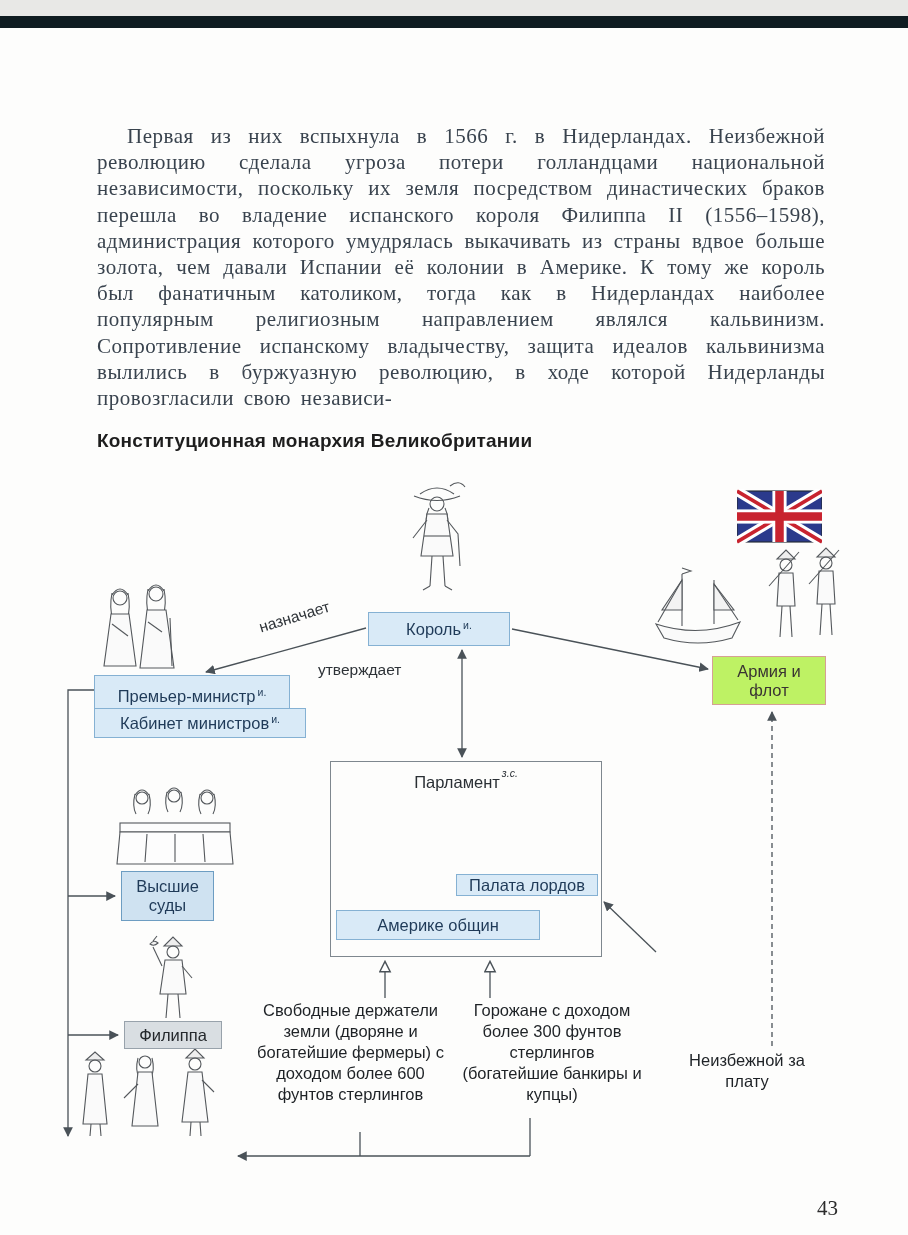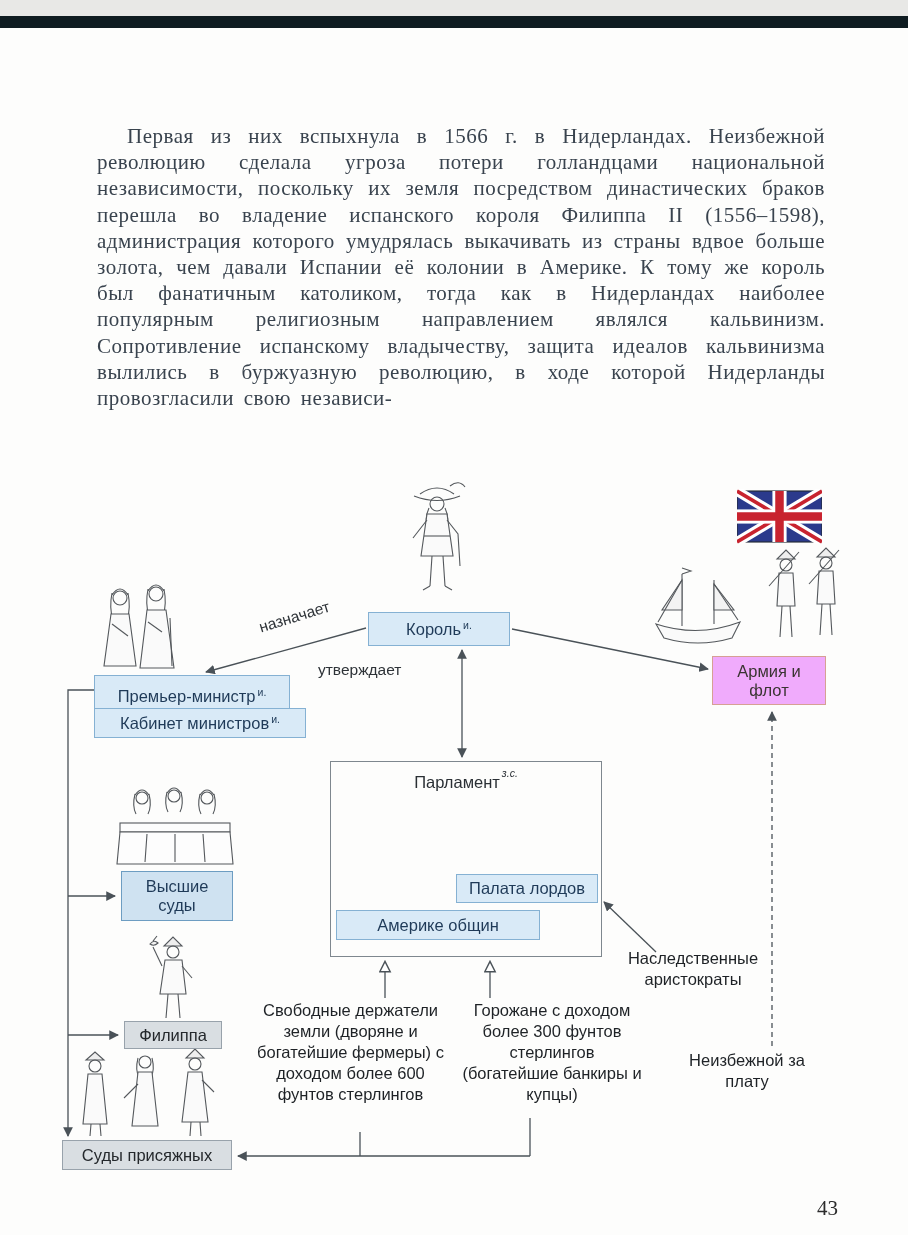--- a/index.html
+++ b/index.html
@@ -22,21 +22,21 @@
   }
 
   .dbox{
     position:absolute;display:flex;align-items:center;justify-content:center;
     text-align:center;font-size:16.5px;line-height:19px;box-sizing:border-box;
   }
   .dbox sup{font-size:10.5px;vertical-align:super;margin-left:2px;position:relative;top:-4px;}
   .box-blue{background:#d9eaf7;border:1.5px solid #85b1d3;color:#1f3a58;}
   .box-blue2{background:#cfe2f1;border:1.8px solid #6d9dc2;color:#1f3a58;}
   .box-gray{background:#d9dee2;border:1.5px solid #98a2ab;color:#24282c;}
-  .box-pink{background:#f0abfc;border:1.5px solid #d6a094;color:#3a3432;}
+  .box-pink{background:#bef264;border:1.5px solid #d6a094;color:#3a3432;}
 
   .parliament{
     position:absolute;left:330px;top:745px;width:272px;height:196px;
     border:1.6px solid #7e878e;background:#fdfdfc;box-sizing:border-box;
   }
   .parl-label{
     position:absolute;left:0;top:9px;width:100%;text-align:center;
     font-size:16.5px;color:#2a2f34;
   }
   .parl-label sup{font-size:10.5px;position:relative;top:-4px;margin-left:2px;font-style:italic;}
@@ -56,20 +56,21 @@
 </style>
 </head>
 <body>
 
 <div id="page">
 
   <div class="scan-edge"></div>
 
   <p class="body-text">Первая из них вспыхнула в 1566 г. в Нидерландах. Неизбежной революцию сделала угроза потери голландцами национальной независимости, поскольку их земля посредством династических браков перешла во владение испанского короля Филиппа II (1556–1598), администрация которого умудрялась выкачивать из страны вдвое больше золота, чем давали Испании её колонии в Америке. К тому же король был фанатичным католиком, тогда как в Нидерландах наиболее популярным религиозным направлением являлся кальвинизм. Сопротивление испанскому владычеству, защита идеалов кальвинизма вылились в буржуазную революцию, в ходе которой Нидерланды провозгласили свою независи-</p>
 
+  <h2 class="section-heading">Конституционная монархия Великобритании</h2>
 
   <svg id="arrows" width="908" height="1235" viewBox="0 0 908 1235">
     <defs>
       <marker id="ah" viewBox="0 0 10 10" refX="9" refY="5" markerWidth="7.5" markerHeight="7.5" orient="auto-start-reverse">
         <path d="M0 0 L10 5 L0 10 Z" fill="#4a5258"></path>
       </marker>
       <marker id="ahOpen" viewBox="0 0 10 10" refX="8.5" refY="5" markerWidth="10" markerHeight="10" orient="auto-start-reverse">
         <path d="M1 1 L9 5 L1 9 Z" fill="#ffffff" stroke="#4a5258" stroke-width="1.1"></path>
       </marker>
     </defs>
@@ -259,43 +260,39 @@
   <div class="dbox box-pink" style="left:712px;top:640px;width:114px;height:49px;padding:0 14px">
     <span>Армия и флот</span>
   </div>
 
   <div class="parliament">
     <div class="parl-label">
       <span>Парламент</span><sup>з.с.</sup>
     </div>
   </div>
 
-  <div class="dbox box-blue" style="left:456px;top:858px;width:142px;height:29px">
+  <div class="dbox box-blue" style="left:456px;top:858px;width:142px;height:22px">
     <span>Палата лордов</span>
   </div>
 
   <div class="dbox box-blue" style="left:336px;top:894px;width:204px;height:30px">
     <span>Америке общин</span>
   </div>
 
-  <div class="dbox box-blue2" style="left:121px;top:855px;width:112px;height:50px;padding:0 10px">
+  <div class="dbox box-blue2" style="left:121px;top:855px;width:93px;height:50px;padding:0 10px">
     <span>Высшие суды</span>
   </div>
 
   <div class="dbox box-gray" style="left:124px;top:1005px;width:98px;height:28px">
     <span>Филиппа</span>
   </div>
 
-  <div class="dbox box-gray" style="left:62px;top:1124px;width:170px;height:30px">
-    <span>Суды присяжных</span>
-  </div>
 
   <div class="note" style="left:248px;top:984px;width:205px">Свободные держатели земли (дворяне и богатейшие фермеры) с доходом более 600 фунтов стерлингов</div>
 
   <div class="note" style="left:462px;top:984px;width:180px">Горожане с доходом более 300 фунтов стерлингов (богатейшие банкиры и купцы)</div>
 
-  <div class="note" style="left:612px;top:932px;width:162px">Наследственные аристократы</div>
 
   <div class="note" style="left:682px;top:1034px;width:130px">Неизбежной за плату</div>
 
   <div class="page-number">43</div>
 
 </div>
 
 </body></html>

